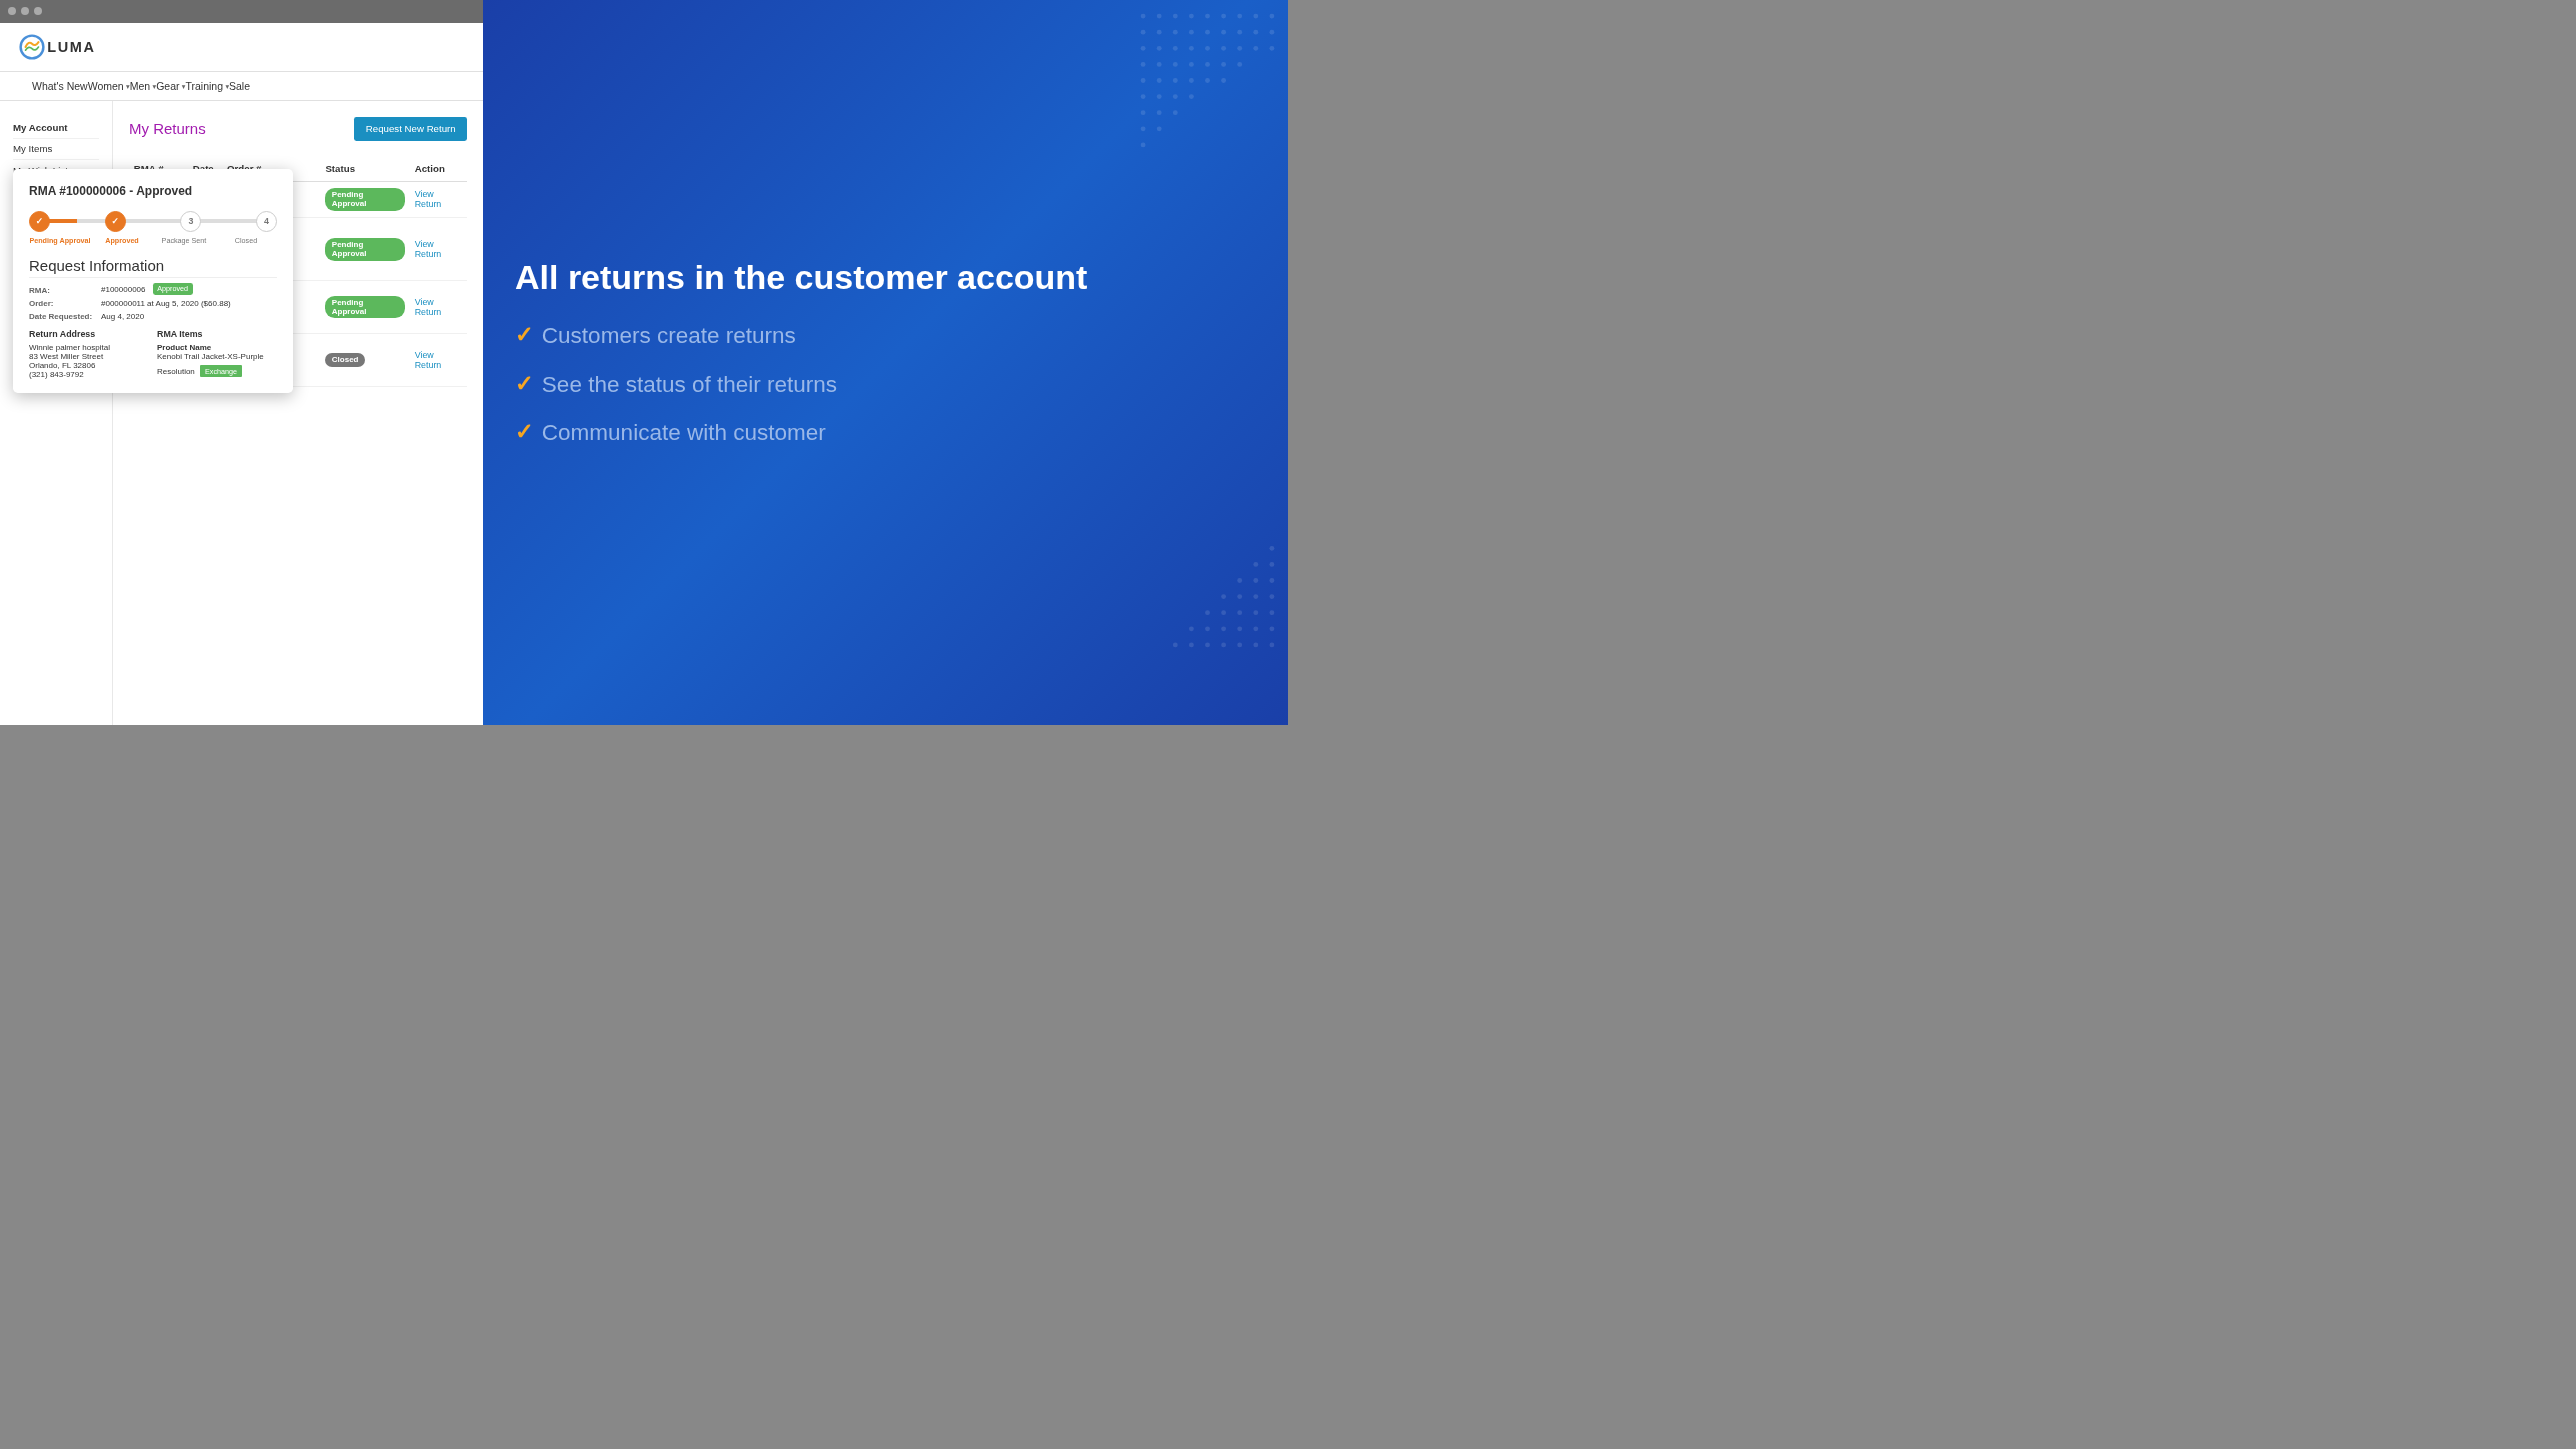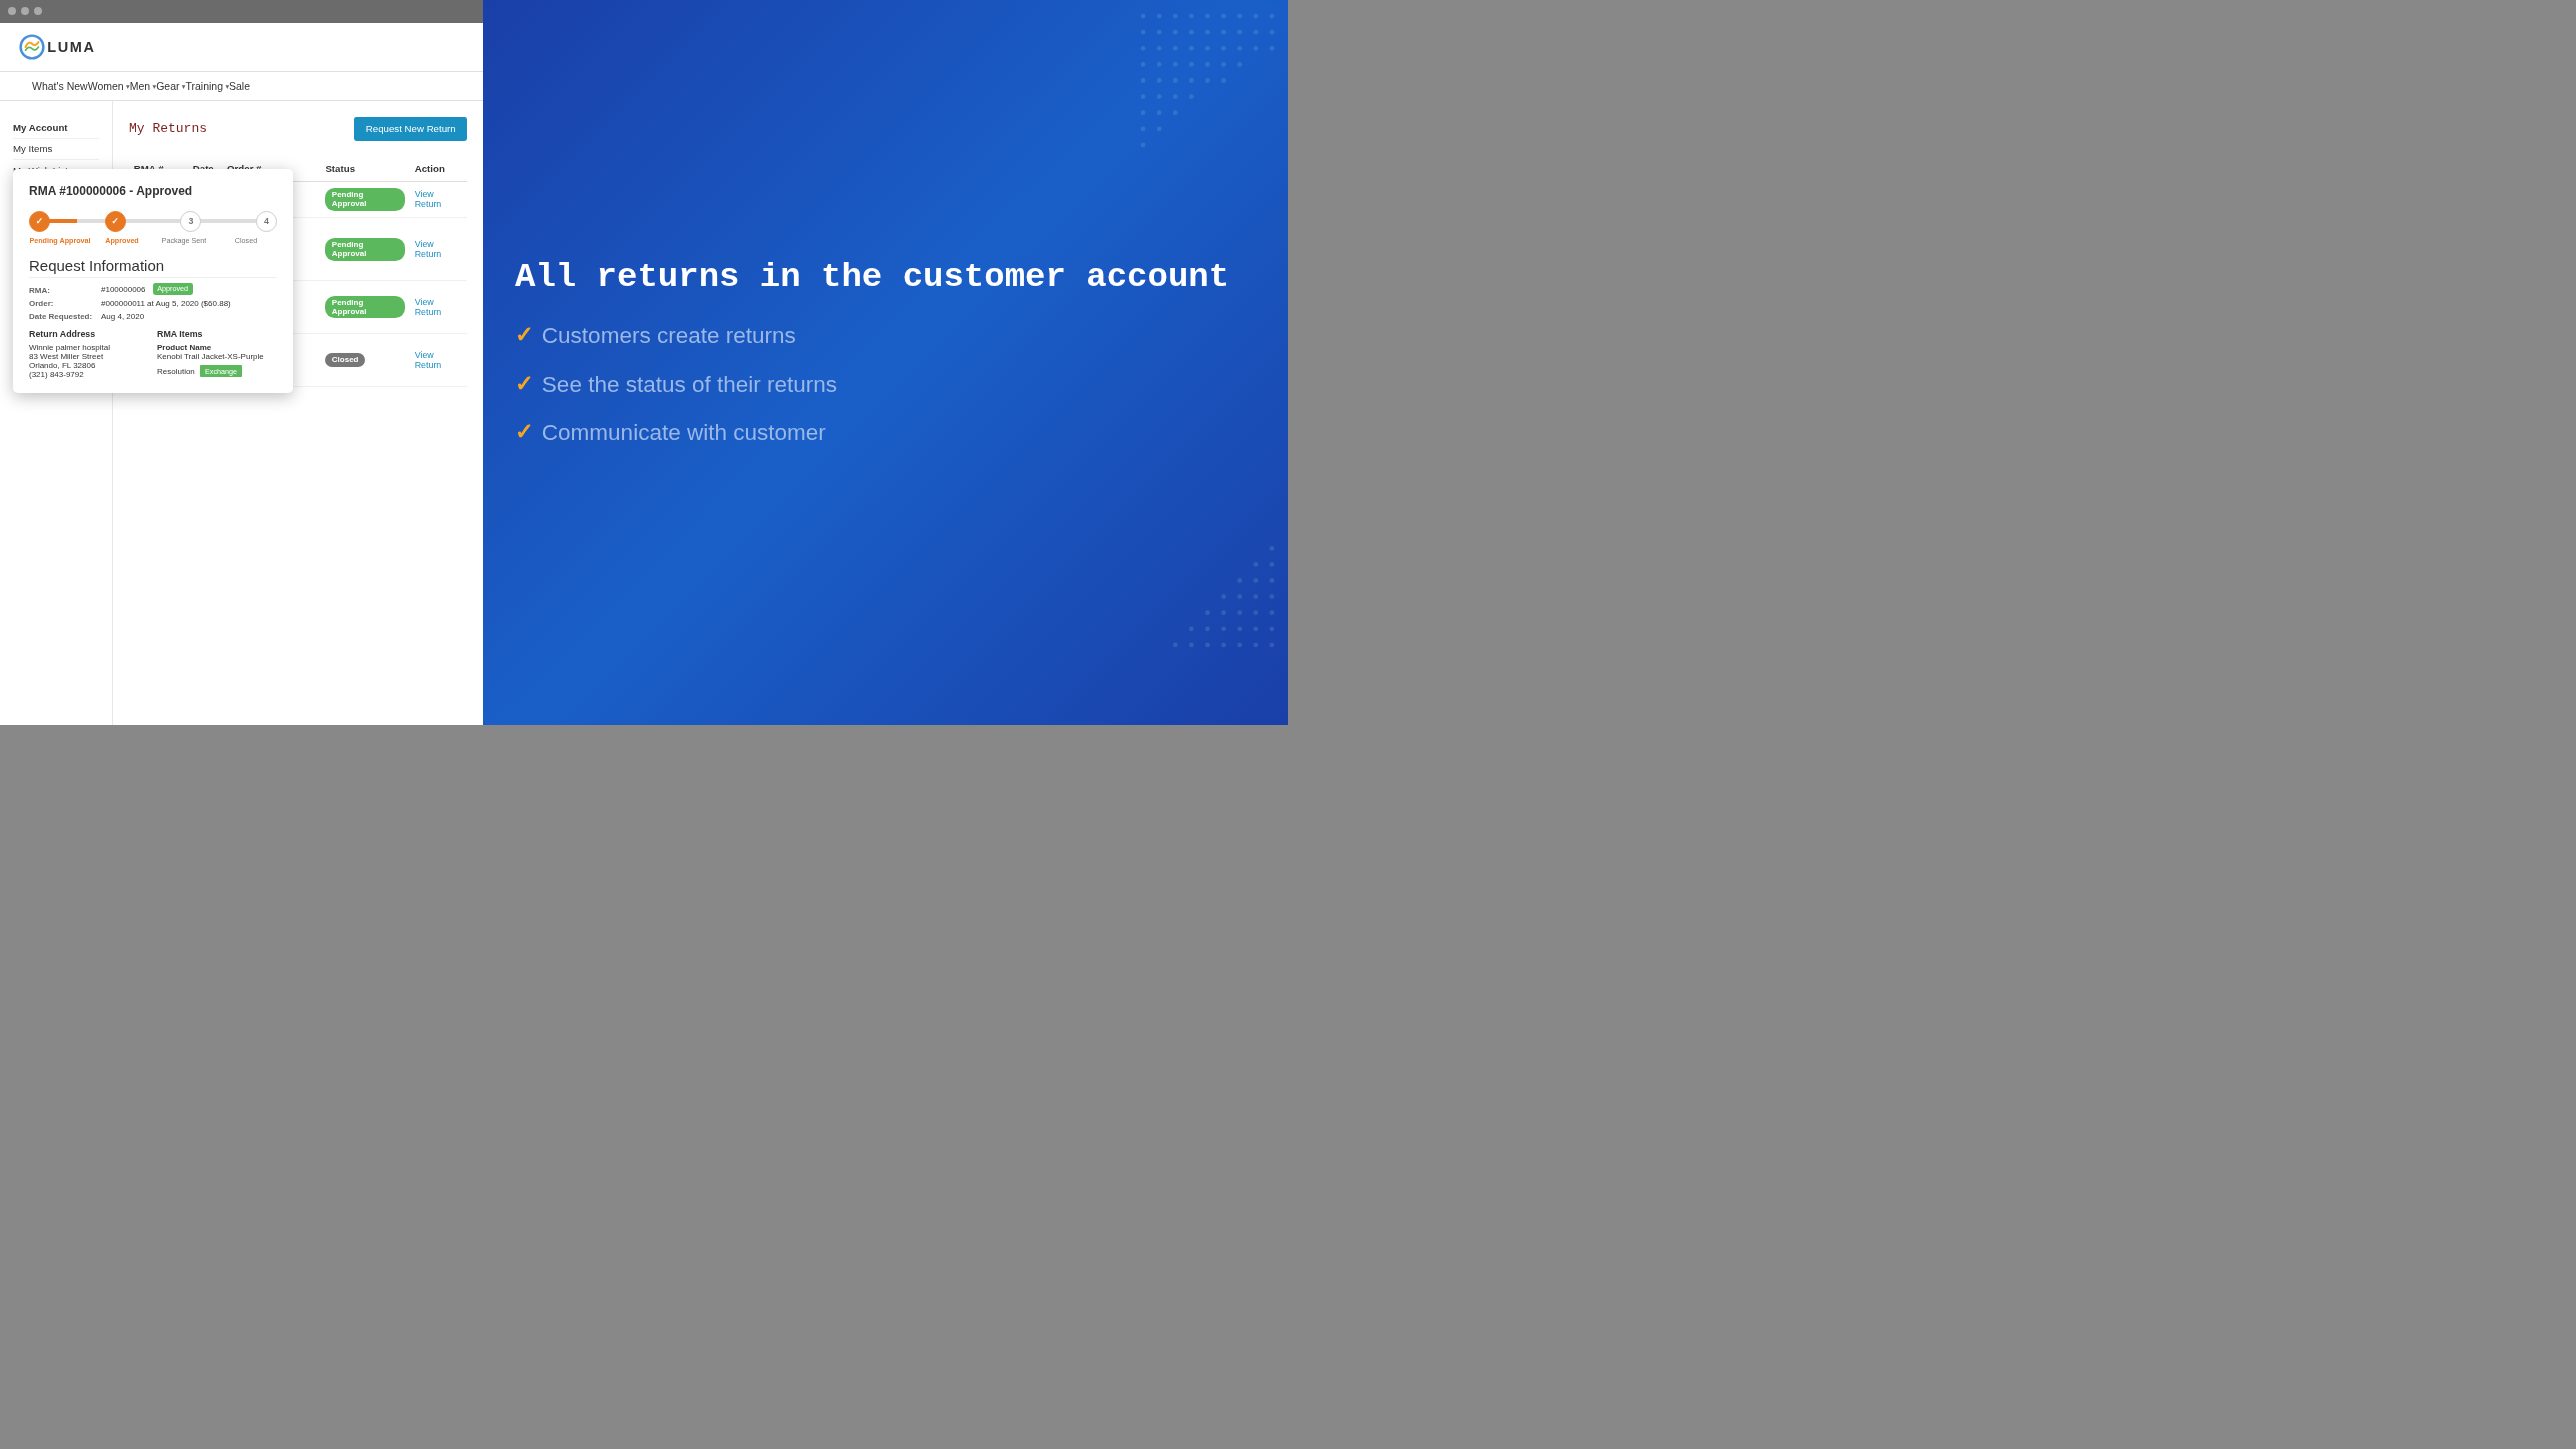--- a/index.html
+++ b/index.html
@@ -108,24 +108,23 @@
       background: white;
     }
 
     .returns-header {
       display: flex;
       justify-content: space-between;
       align-items: center;
       margin-bottom: 16px;
     }
     .returns-title {
-      font-size: 13px;
-      color: #7f1d1d;
+      font-size: 15px;
+      color: #a21caf;
       font-weight: 300;
-      font-family: Liberation Mono, monospace;
     }
     .request-btn {
       background: #1a8fc1;
       color: white;
       border: none;
       padding: 6.4px 11.3px;
       font-size: 9.7px;
       border-radius: 2.4px;
       cursor: pointer;
     }
@@ -298,21 +297,20 @@
       height: 161px;
       opacity: 0.4;
     }
 
     .right-title {
       font-size: 34px;
       font-weight: 900;
       color: white;
       line-height: 1.15;
       margin-bottom: 24px;
-      font-family: Liberation Mono, monospace;
     }
 
     .feature-item {
       display: flex;
       align-items: flex-start;
       margin-bottom: 19.3px;
     }
     .feature-check {
       color: #f5a623;
       font-size: 22.5px;

